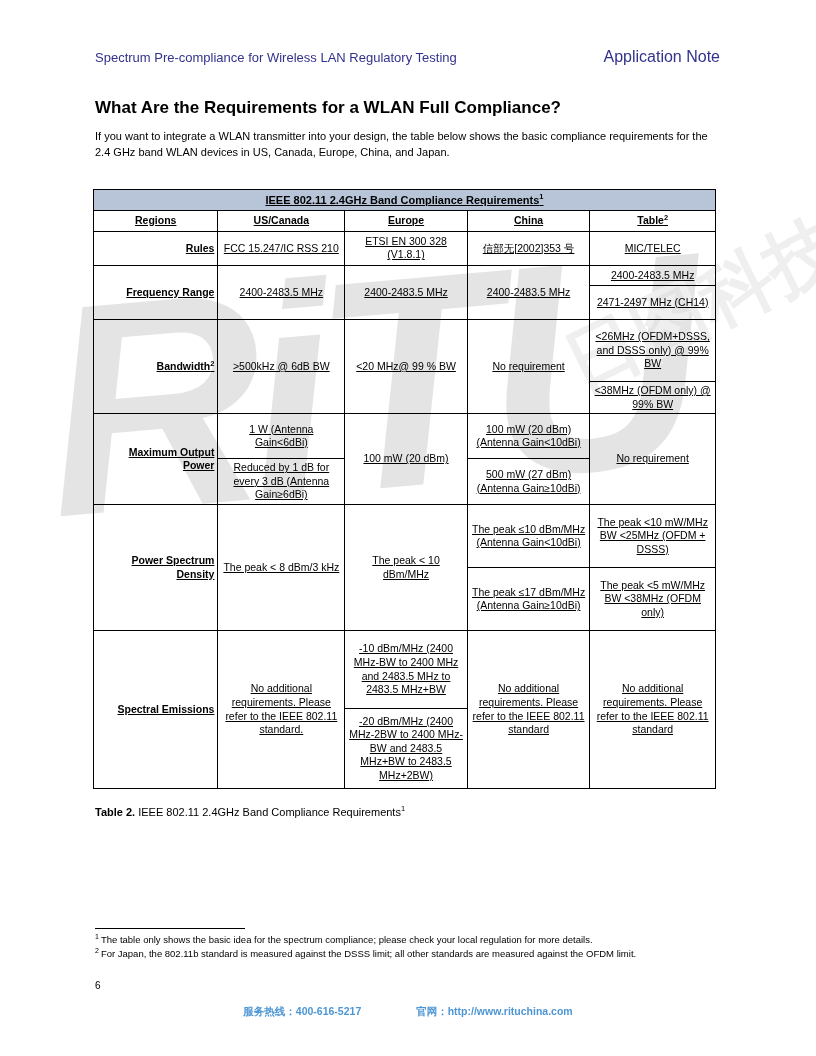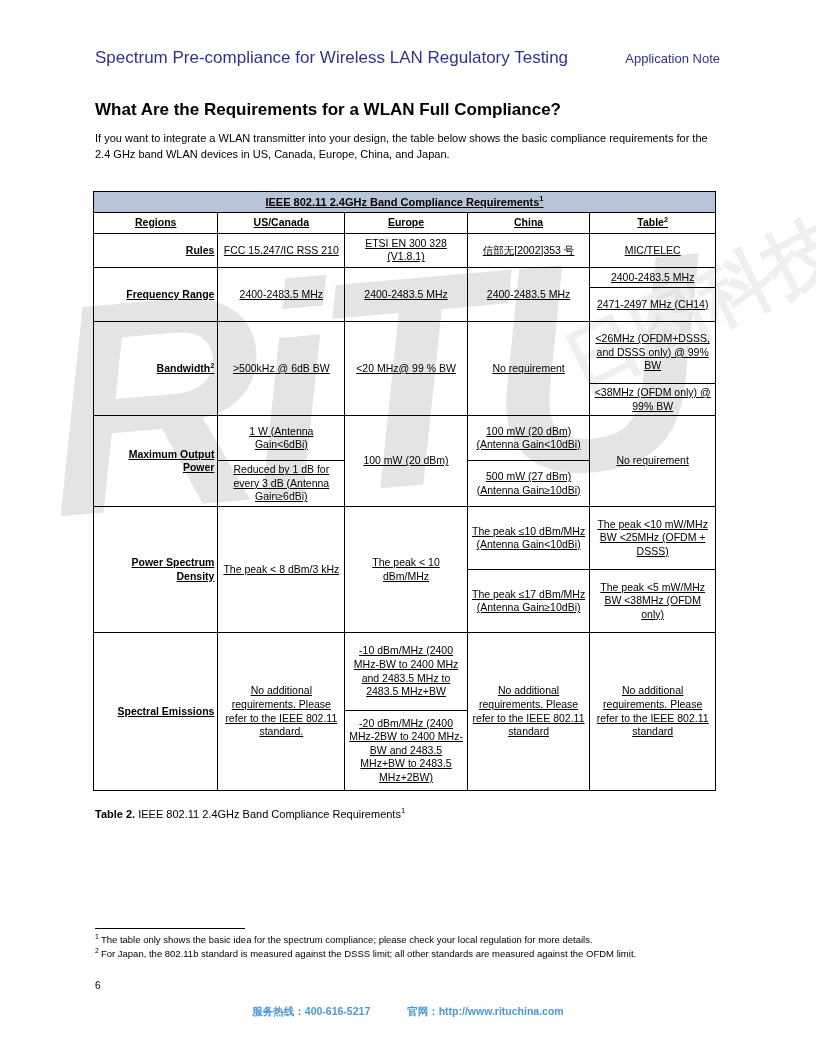--- a/index.html
+++ b/index.html
@@ -34,22 +34,22 @@
     z-index:0;
     user-select:none;
     white-space:nowrap;
   }
   .content { position:relative; z-index:1; }
   
   .pg-header {
     display:flex; justify-content:space-between; align-items:baseline;
     margin:48px 96px 0 95px;
   }
-  .pg-header .title { color:#32328c; font-size:17px; }
-  .pg-header .doctype { color:#32328c; font-size:13px; }
+  .pg-header .title { color:#32328c; font-size:13px; }
+  .pg-header .doctype { color:#32328c; font-size:16px; }
   
   .sec-heading {
     margin:32px 96px 0 95px;
     font-size:17px; font-weight:bold;
   }
   .sec-intro {
     margin:11px 96px 0 95px;
     font-size:11px; line-height:1.45;
   }
   
@@ -114,21 +114,21 @@
     position:absolute; left:95px; top:980px;
     font-size:10px; z-index:1;
   }
   .pg-footer {
     position:absolute; left:0; top:1005px; width:100%;
     text-align:center;
     font-size:10.5px; font-weight:bold;
     color:#4d96d4;
     z-index:1;
   }
-  .pg-footer .seg { margin:0 17px;text-align:center; }
+  .pg-footer .seg { margin:0 26px;text-align:center; }
   .pg-footer a { color:#4d96d4; text-decoration:none; }
 </style>
 </head>
 <body>
 
 <div class="page">
 
   <div class="wm-logo">RiTU</div>
   <div class="wm-cn">日图科技</div>
 

